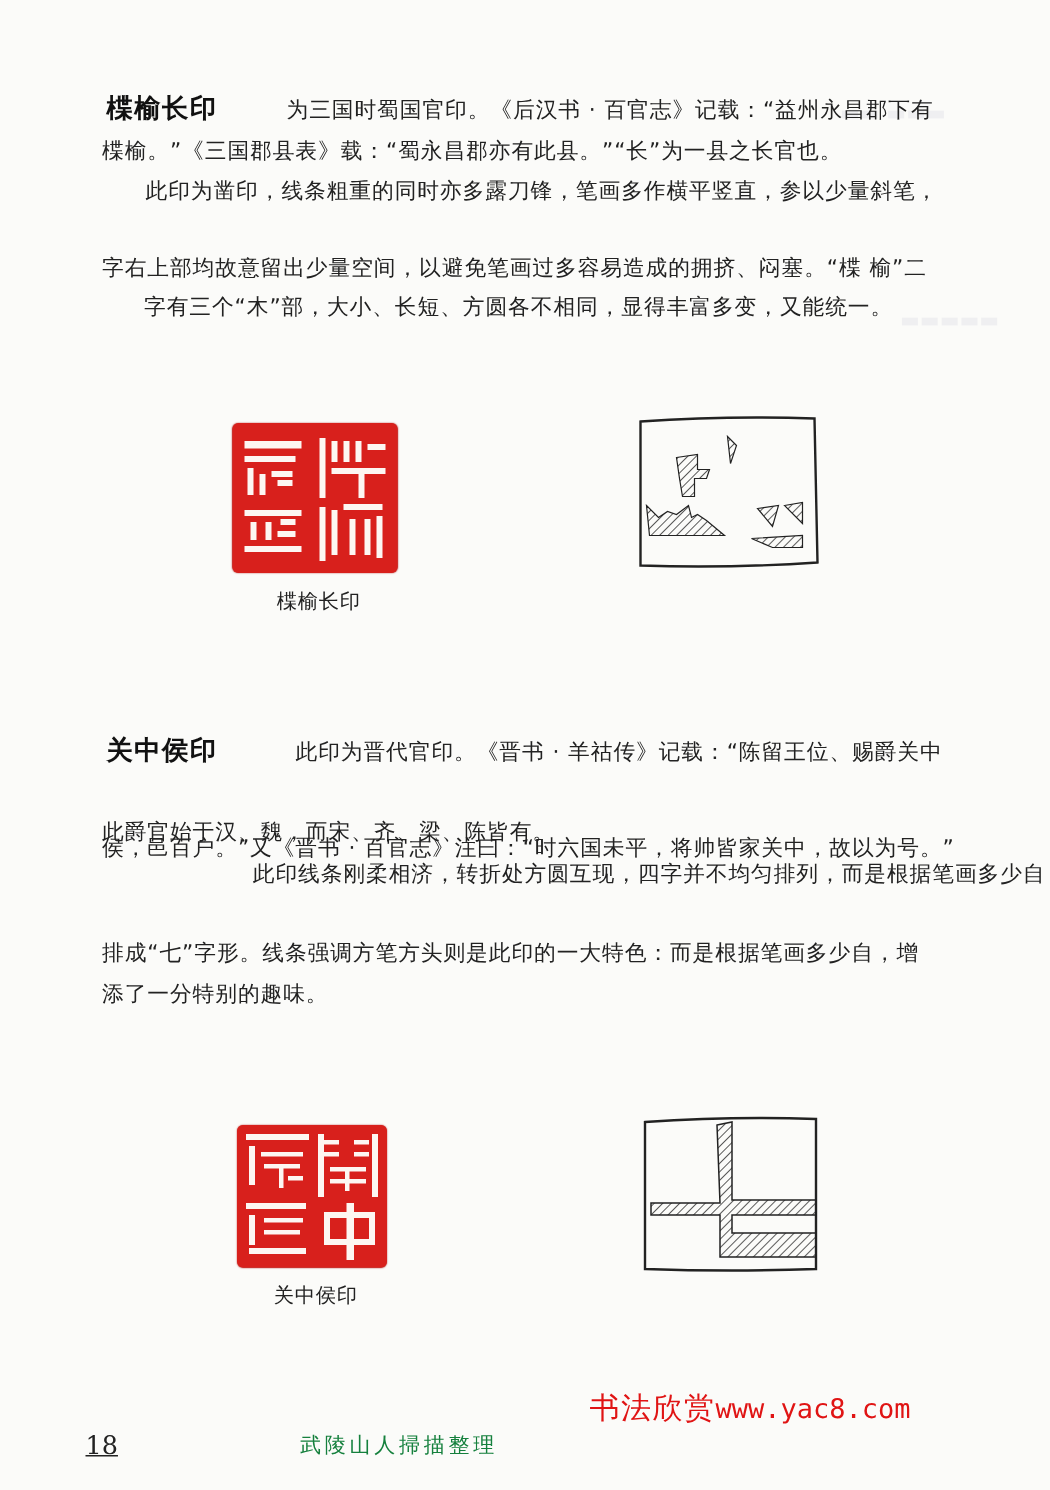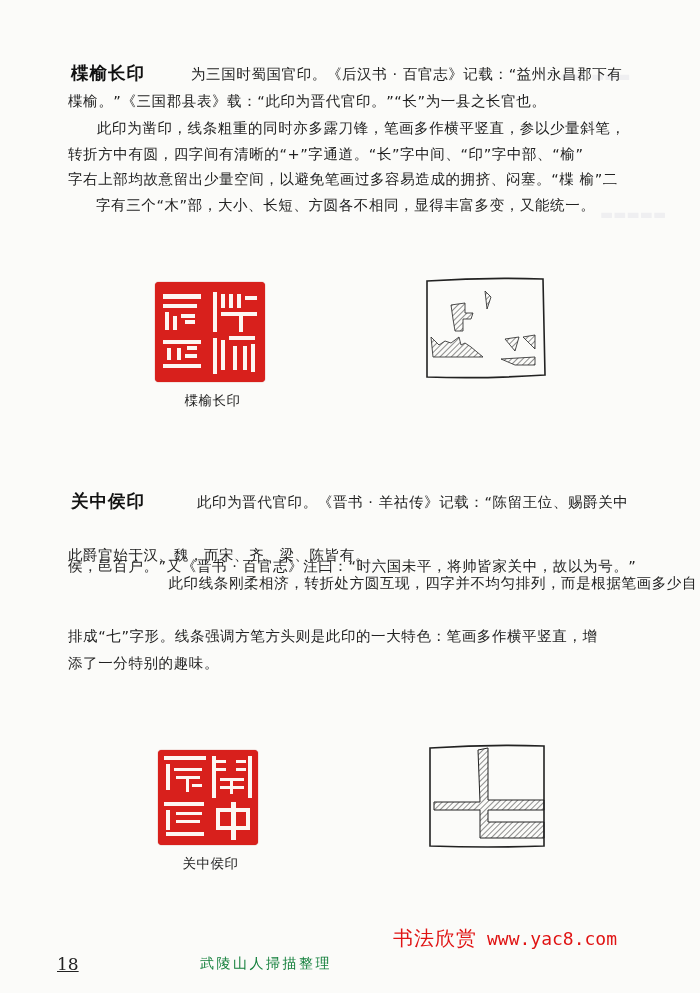--- a/index.html
+++ b/index.html
@@ -33,37 +33,36 @@
     font-family: "DejaVu Serif", "Liberation Serif", serif; font-size: 17px; color: #222; text-decoration: underline;
   }
   .credit {
     position: absolute; left: 200px; top: 955px;
     font-size: 14px; color: #15803d; letter-spacing: 2.5px;
   }
   .watermark {
     position: absolute; left: 393px; top: 925px;
     font-size: 20px; color: #e01414; letter-spacing: 1px; white-space: nowrap;
   }
-  .watermark .url { font-family: "DejaVu Sans Mono", "Liberation Mono", monospace; font-size: 18px; margin-left: 10px; letter-spacing: 0; }
+  .watermark .url { font-family: "DejaVu Sans Mono", "Liberation Mono", monospace; font-size: 18px; letter-spacing: 0; }
   .bleed { position: absolute; color: rgba(80,90,140,0.07); font-size: 14px; white-space: nowrap; }
 </style>
 </head>
 <body>
 
 <div class="page">
 
   <div class="bleed" style="left:560px;top:68px;">▬▬ ▬▬▬</div>
   <div class="bleed" style="left:600px;top:206px;">▬▬▬▬▬</div>
 
   <div class="line" style="top:62px;">
     <span class="heading">楪榆长印</span><span>为三国时蜀国官印。《后汉书 · 百官志》记载：“益州永昌郡下有</span>
   </div>
-  <div class="line" style="top:90px;">楪榆。”《三国郡县表》载：“此印为晋代官印。”“长”为一县之长官也。</div>
+  <div class="line" style="top:90px;">楪榆。”《三国郡县表》载：“蜀永昌郡亦有此县。”“长”为一县之长官也。</div>
   <div class="line indent" style="top:117px;">此印为凿印，线条粗重的同时亦多露刀锋，笔画多作横平竖直，参以少量斜笔，</div>
-  <div class="line" style="top:143px;">转折方中有圆，四字间有清晰的“+”字通道。“长”字中间、“印”字中部、“榆”</div>
   <div class="line" style="top:168px;">字右上部均故意留出少量空间，以避免笔画过多容易造成的拥挤、闷塞。“楪 榆”二</div>
   <div class="line" style="top:194px;margin-left:28px;">字有三个“木”部，大小、长短、方圆各不相同，显得丰富多变，又能统一。</div>
 
   <div class="seal-block" style="left:155px;top:282px;width:115px;">
     <div class="seal" style="width:110px;height:100px;">
       <svg width="110" height="100" viewBox="0 0 110 100">
         <g fill="#fdf6f2">
 
           <rect x="8" y="12" width="38" height="5"></rect>
           <rect x="8" y="22" width="34" height="4"></rect>
@@ -111,21 +110,21 @@
     <path d="M98,62 L110,60 L110,74 Z" fill="url(#hatch)" stroke="#222" stroke-width="0.8"></path>
     <path d="M76,84 L110,82 L110,90 L90,90 Z" fill="url(#hatch)" stroke="#222" stroke-width="0.8"></path>
   </svg>
 
   <div class="line" style="top:490px;">
     <span class="heading" style="margin-right:52px;">关中侯印</span><span>此印为晋代官印。《晋书 · 羊祜传》记载：“陈留王位、赐爵关中</span>
   </div>
   <div class="line" style="top:517px;margin-top:38px;">侯，邑百户。”又《晋书 · 百官志》注曰：“时六国未平，将帅皆家关中，故以为号。”</div>
   <div class="line" style="top:544px;">此爵官始于汉、魏，而宋、齐、梁、陈皆有。</div>
   <div class="line indent" style="top:572px;text-align:right;">此印线条刚柔相济，转折处方圆互现，四字并不均匀排列，而是根据笔画多少自</div>
-  <div class="line" style="top:625px;">排成“七”字形。线条强调方笔方头则是此印的一大特色：笔画多作横平竖直，增</div>
+  <div class="line" style="top:625px;">排成“七”字形。线条强调方笔方头则是此印的一大特色：而是根据笔画多少自，增</div>
   <div class="line" style="top:652px;">添了一分特别的趣味。</div>
 
   <div class="seal-block" style="left:158px;top:750px;width:105px;">
     <div class="seal" style="width:100px;height:95px;">
       <svg width="100" height="95" viewBox="0 0 100 95">
         <g fill="#fdf6f2">
 
           <rect x="54" y="6" width="4" height="42"></rect>
           <rect x="90" y="6" width="4" height="42"></rect>
           <rect x="58" y="10" width="10" height="3"></rect>

